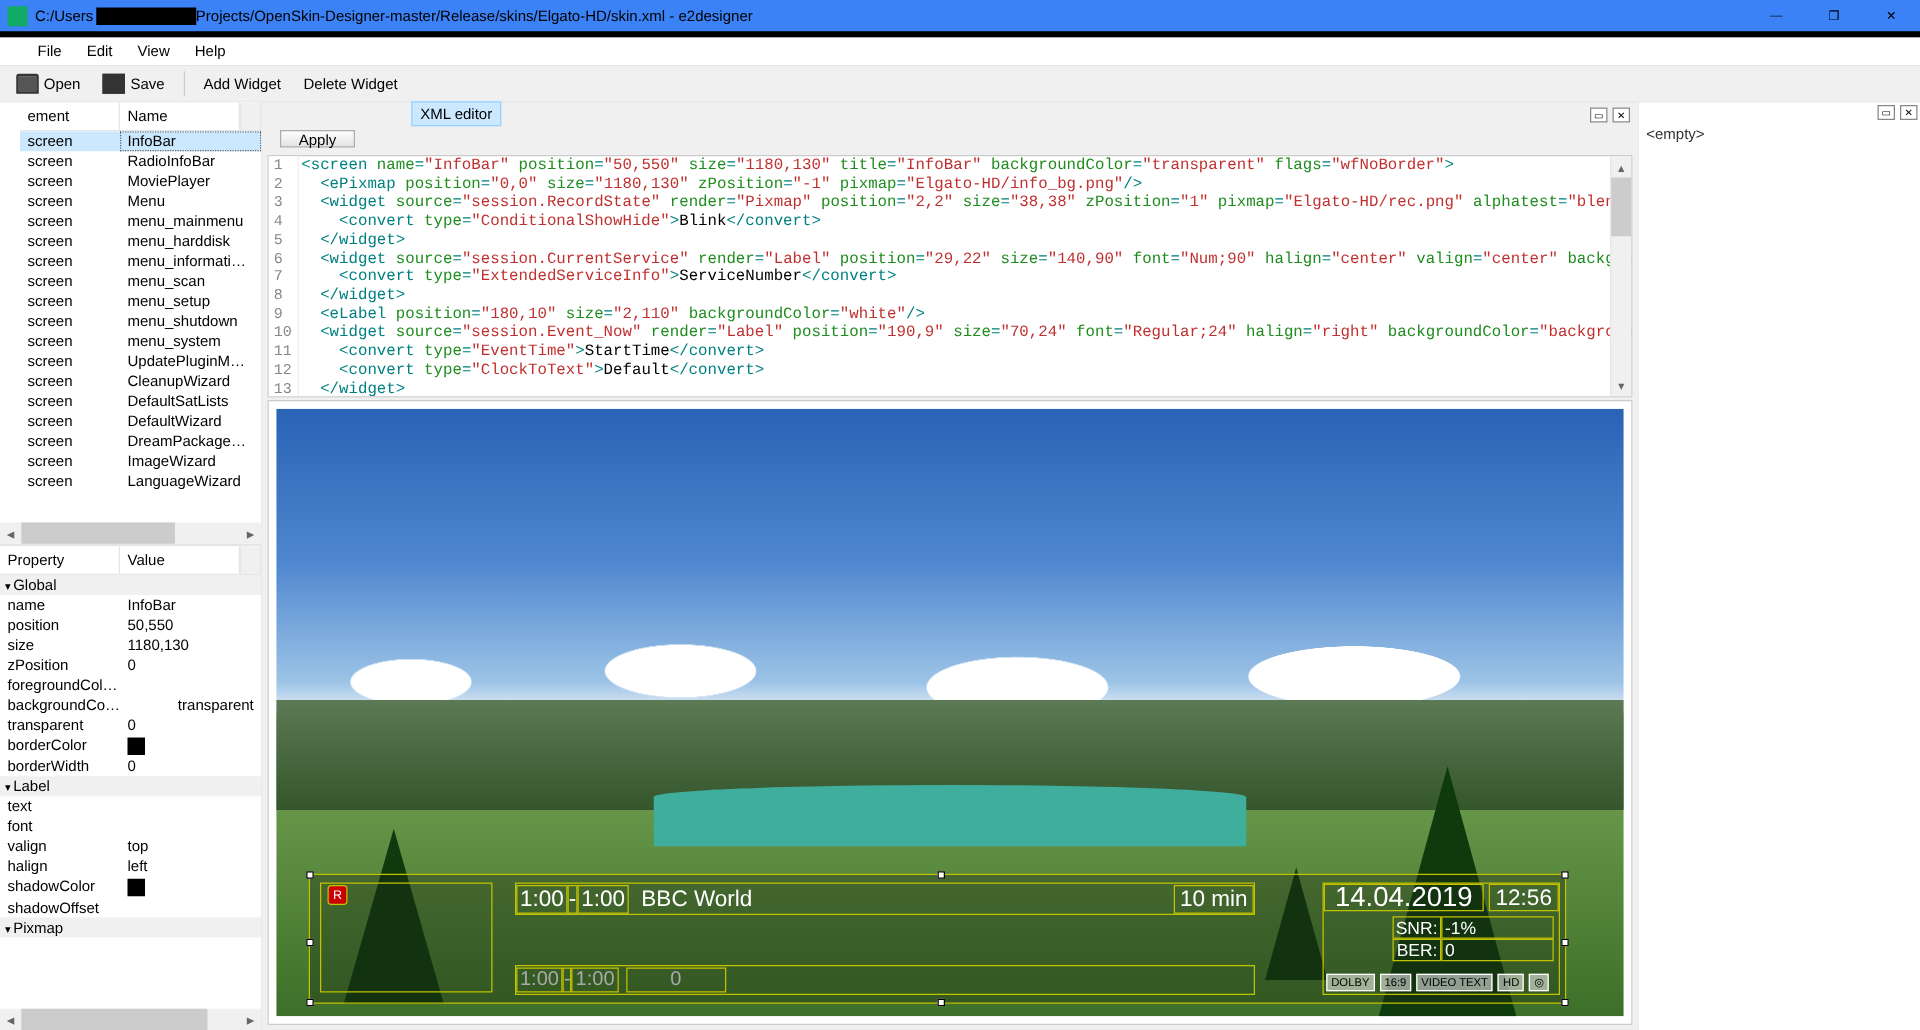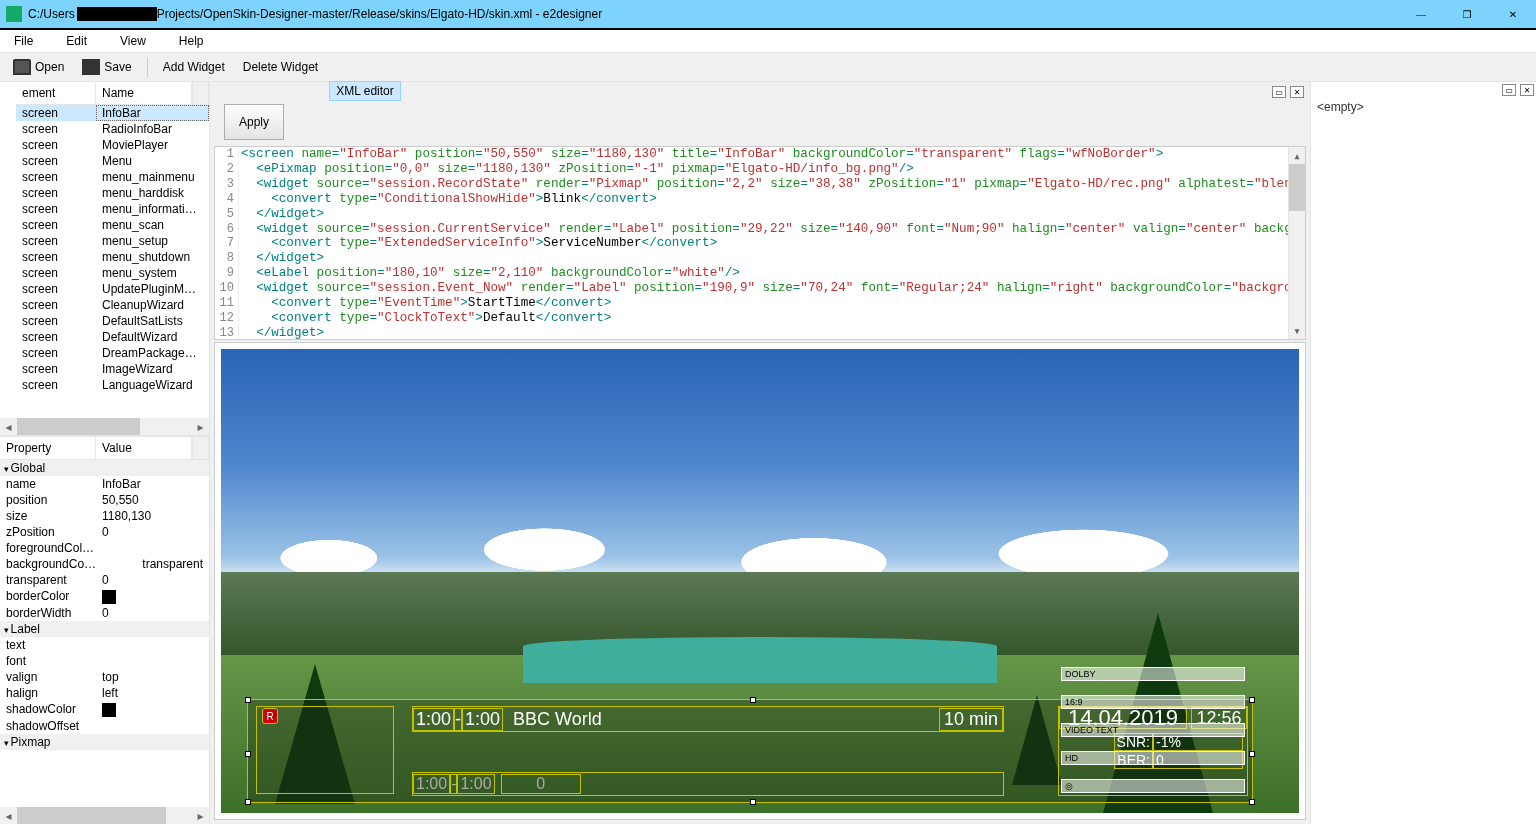--- a/index.html
+++ b/index.html
@@ -1,25 +1,25 @@
 <!DOCTYPE html>
 <html><head>
 <meta charset="utf-8">
 <style>
   * { box-sizing: border-box; margin: 0; padding: 0; }
   body { font-family: "Segoe UI", Tahoma, Arial, sans-serif; font-size: 12px; background: #f0f0f0; color: #000; overflow: hidden; width: 1536px; height: 824px; }
   
-  .titlebar { height: 30px; display: flex; align-items: center; background: #7dd3fc; border-bottom: 2px solid #000000; }
+  .titlebar { height: 30px; display: flex; align-items: center; background: #3b82f6; border-bottom: 5px solid #000000; }
   .titlebar .icon { width: 16px; height: 16px; margin: 0 6px; background: #1a6; }
   .titlebar .title { flex: 1; display: flex; align-items: center; font-size: 12px; }
   .titlebar .title .mask { display:inline-block; height:14px; width:80px; background:#000; margin:0 0 0 2px;}
   .titlebar .winbtns { display: flex; }
   .titlebar .winbtn { width: 46px; height: 30px; display: flex; align-items: center; justify-content: center; font-family: "Segoe MDL2 Assets","Segoe UI Symbol"; font-size: 10px; }
   
-  .menubar { height: 22px; display: flex; align-items: center; background: #fff; padding: 0 4px; gap: 13px; }
+  .menubar { height: 22px; display: flex; align-items: center; background: #fff; padding: 0 20px; gap: 0; }
   .menubar .mitem { padding: 2px 10px; }
   
   .toolbar { height: 30px; display: flex; align-items: center; background: #f0f0f0; border-top:1px solid #e5e5e5; border-bottom:1px solid #e5e5e5; padding: 0 6px; gap: 4px; }
   .tbtn { display: flex; align-items: center; gap: 4px; padding: 2px 6px; border: 1px solid transparent; }
   .tbtn.active { background: #cce8ff; border: 1px solid #99d1ff; margin-top: 48px; }
   .ticon { width: 18px; height: 16px; display:inline-block; }
   .ticon.open { border: 2px solid #333; border-radius: 2px 2px 0 0; background: linear-gradient(#555,#555); position: relative; }
   .ticon.save { border: 2px solid #333; background:#333; position: relative; }
   .sep { width:1px; height:20px; background:#ccc; margin:0 4px;}
   
@@ -46,23 +46,23 @@
 
   .props { flex:1; display:flex; flex-direction:column; border-top:1px solid #e5e5e5; overflow:hidden;}
   .props .gridhdr .col0 { width: 96px; }
   .props .row .col0 { width: 96px; }
   .props .grouphdr { background:#f0f0f0; padding:1px 4px; font-size:12px; }
   .props .grouphdr::before { content:"▾"; font-size:9px; margin-right:2px;}
   .swatch { display:inline-block; width:14px; height:14px; background:#000; vertical-align:middle; }
   .centerarea { flex:1; display:flex; flex-direction:column; padding: 4px; gap:2px; min-width:0;}
   .dockbar { display:flex; justify-content:flex-end; gap:4px; padding:0 2px;}
   .dockbar .dicon { width:14px; height:12px; border:1px solid #888; background:#fff; font-size:8px; display:flex; align-items:center; justify-content:center;}
-  .applybtn { width:60px; height:36px; margin:4px 0 4px 10px; border:1px solid #adadad; background:linear-gradient(#fdfdfd,#e4e4e4); font-size:12px;}
+  .applybtn { width:60px; height:14px; margin:4px 0 4px 10px; border:1px solid #adadad; background:linear-gradient(#fdfdfd,#e4e4e4); font-size:12px;}
   .code { background:#fff; border:1px solid #ccc; font-family: Consolas,"Courier New",monospace; font-size:12.6px; overflow:hidden; height:194px; display:flex; position:relative;}
-  .gutter { width:24px; text-align:right; padding:0 4px; color:#888; background:#fff; border-right:1px solid #eee; line-height:14.9px; font-size:12px;}
+  .gutter { width:24px; text-align:left; padding:0 4px; color:#888; background:#fff; border-right:1px solid #eee; line-height:14.9px; font-size:12px;}
   .codelines { flex:1; white-space:pre; line-height:14.9px; padding:0 2px; overflow:hidden;}
   .tag { color:#008080; }
   .attr { color:#1e8c1e; }
   .str { color:#c03030; }
   .txt { color:#000; }
   .code .vbar { position:absolute; right:0; top:0; bottom:0; width:17px; background:#f0f0f0; border-left:1px solid #e5e5e5; }
   .code .vbar .up,.code .vbar .down { height:17px; display:flex; align-items:center; justify-content:center; color:#666; }
   .code .vbar .track { position:absolute; top:17px; bottom:17px; left:0; right:0;}
   .code .vbar .thumb { position:absolute; left:0; right:0; background:#ccc; }
 
@@ -93,21 +93,21 @@
   .osd .nextrow .lbl { border:1px solid #c2c200; margin-left:6px; padding:0 4px; flex:1;}
   .osd .recdot { position:absolute; left:14px; top:8px; width:16px; height:16px; background:#c00; border-radius:3px; display:flex; align-items:center; justify-content:center; color:#fff; font-size:10px; border:1px solid #c2c200;}
   .osd .num { position:absolute; left:8px; top:6px; width:138px; height:88px; border:1px solid #c2c200;}
   .osd .rightblk { position:absolute; right:4px; top:6px; width:190px; height:90px; border:1px solid #c2c200; color:#fff;}
   .osd .rightblk .dt { border:1px solid #c2c200; position:absolute; top:0; left:0; right:60px; height:22px; font-size:22px; display:flex; align-items:center; justify-content:center;}
   .osd .rightblk .ck { border:1px solid #c2c200; position:absolute; top:0; right:0; width:56px; height:22px; font-size:18px; display:flex; align-items:center; justify-content:center;}
   .osd .rightblk .snr { position:absolute; top:26px; right:4px; display:flex; font-size:14px; align-items:center;}
   .osd .rightblk .ber { position:absolute; top:44px; right:4px; display:flex; font-size:14px; align-items:center;}
   .osd .rightblk .snr .lab,.osd .rightblk .ber .lab { border:1px solid #c2c200; padding:0 2px;}
   .osd .rightblk .snr .val,.osd .rightblk .ber .val { border:1px solid #c2c200; width:90px; padding:0 2px;}
-  .osd .rightblk .icons { position:absolute; bottom:0; left:0; right:0; display:flex; gap:14px; padding:2px;flex-direction:column;}
+  .osd .rightblk .icons { position:absolute; bottom:0; left:0; right:0; display:flex; gap:4px; padding:2px;}
   .osd .rightblk .icons div { border:1px solid #fff; font-size:9px; padding:1px 3px; color:#000; background:#fff8;}
 
   .rightdock { width:226px; background:#fff; border-left:1px solid #e5e5e5; display:flex; flex-direction:column;}
   .rightdock .dockbar { justify-content:flex-end; padding:2px;}
   .rightdock .empty { padding:2px 6px; color:#333;}
 </style>
 </head>
 <body>
 
 <div class="titlebar">

